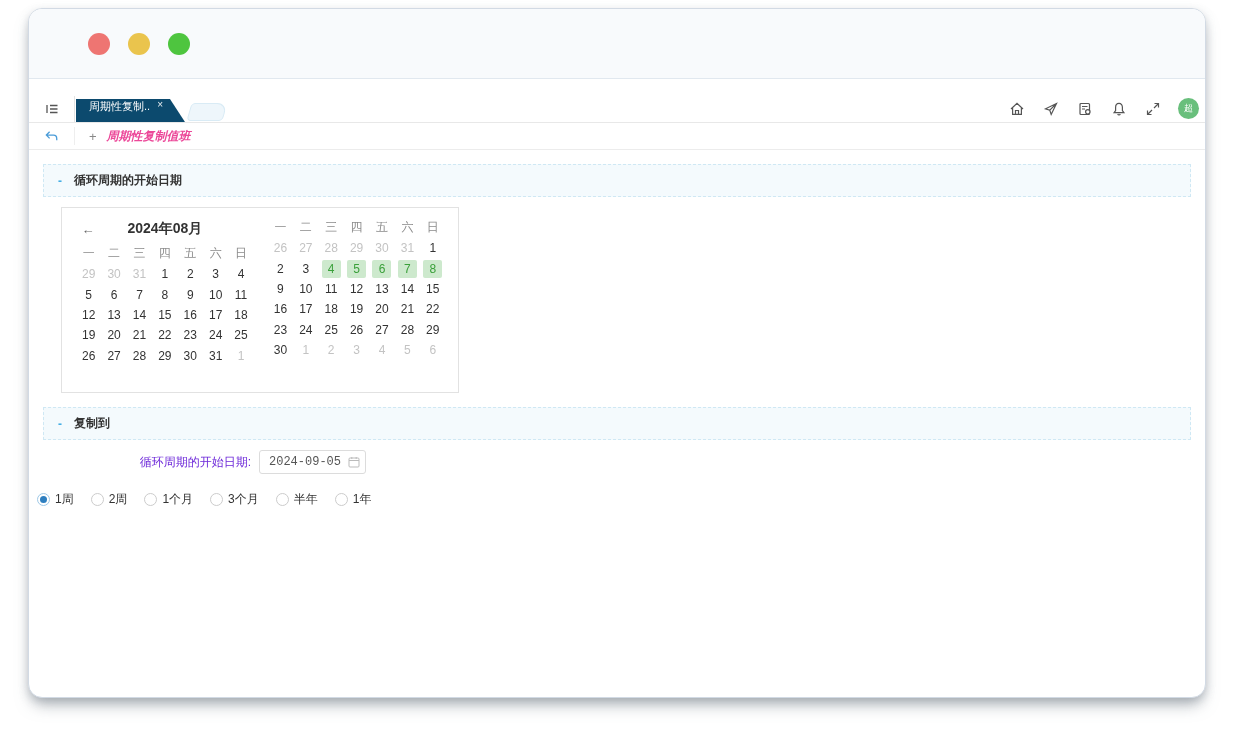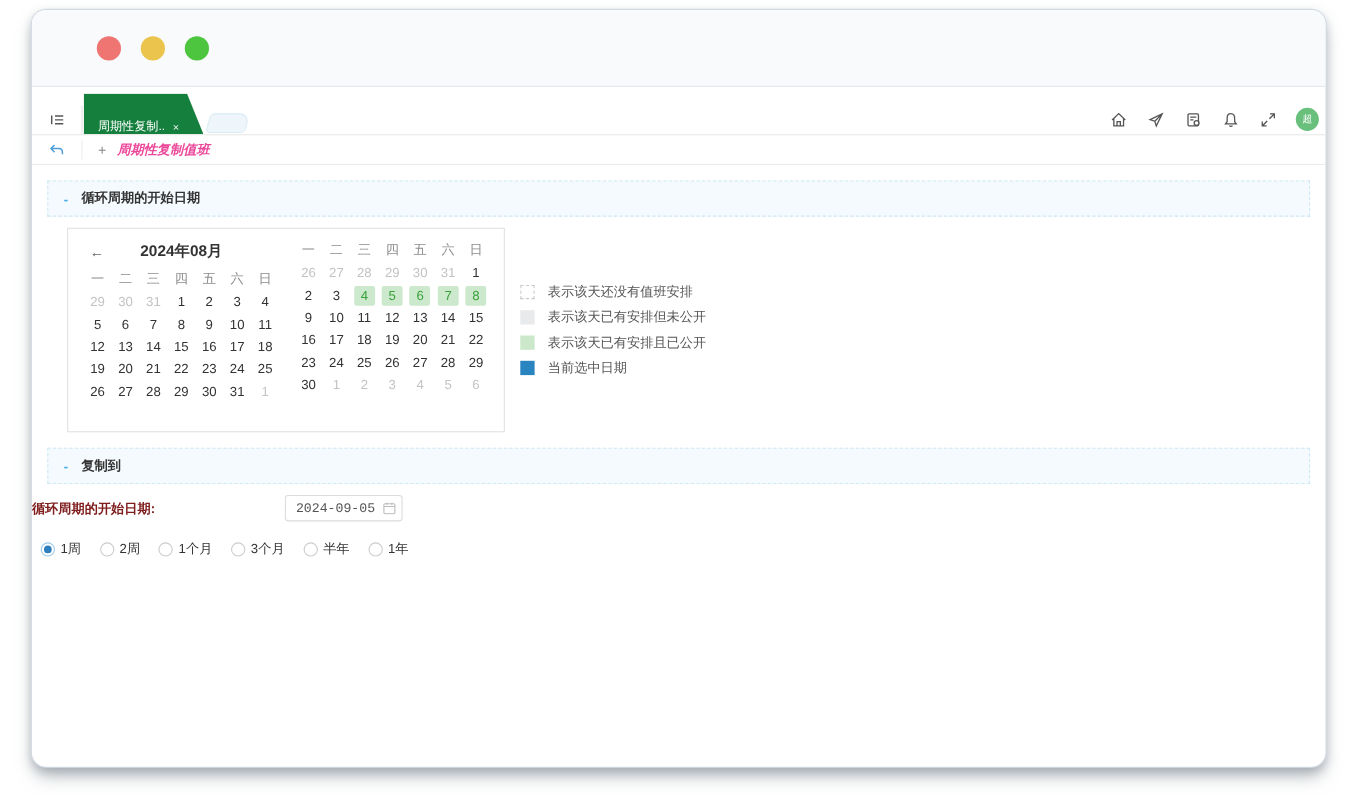--- a/index.html
+++ b/index.html
@@ -6,21 +6,21 @@
   body { background:#fff; font-family:"Liberation Sans","DejaVu Sans",sans-serif; font-size:12px; color:#333; }
   .window { width:1178px; height:690px; margin:8px auto 30px; background:#fff; border:1px solid #d2dae4;
             border-radius:14px; overflow:hidden;
             box-shadow:0 10px 16px -4px rgba(110,120,130,.55), 0 3px 8px rgba(140,150,160,.35); }
   
   .titlebar { height:70px; background:#f8fafc; border-bottom:1px solid #e1e8ef; display:flex; align-items:center; padding-left:59px; }
   .dot { width:22px; height:22px; border-radius:50%; margin-right:18px; }
   
   .tabbar { height:30px; display:flex; align-items:flex-end; border-bottom:1px solid #e8e8e8; position:relative; margin-top:14px; }
   .burger-wrap { width:46px; display:flex; justify-content:center; align-items:center; height:26px; border-right:1px solid #e4e4e4; }
-  .tab { background:#15803d; color:#fff; height:37px; display:flex; align-items:flex-end; padding:0 22px 0 13px;
+  .tab { background:#0c4a6e; color:#fff; height:23px; display:flex; align-items:flex-start; padding:0 22px 0 13px;
          clip-path:polygon(0 0, calc(100% - 15px) 0, 100% 100%, 0 100%); font-size:11px; margin-left:1px; }
   .tab .x { margin-left:7px; font-size:10px; opacity:.9; }
   .tab-stub { width:36px; height:18px; margin-left:4px; margin-bottom:1px; background:#eef6fb; border:1px solid #d9ebf5;
               border-radius:4px 10px 4px 4px; transform:skewX(-16deg); }
   .top-icons { position:absolute; right:6px; bottom:3px; display:flex; align-items:center; gap:17px; }
   .ticon { width:17px; height:17px; display:inline-flex; align-items:center; justify-content:center; cursor:pointer; }
   .ticon svg { stroke:#555; fill:none; stroke-width:1.2; }
   .avatar { width:21px; height:21px; border-radius:50%; background:#69bf7c; color:#fff; font-size:9px;
             display:flex; align-items:center; justify-content:center; cursor:pointer; }
   
@@ -50,21 +50,21 @@
   .lg-item { display:flex; align-items:center; margin-bottom:10px; height:13px; }
   .sw { width:13px; height:13px; margin-right:12px; }
   .sw-empty { background:#fff; border:1px dashed #ccc; }
   .sw-unpublished { background:#e9eaeb; }
   .sw-published { background:#cbe8cb; }
   .sw-selected { background:#2a84bf; }
   .lg-label { color:#555; font-size:12px; }
   
   .form { margin-top:10px; }
   .frow { display:flex; align-items:center; margin:0 0 13px 0; min-height:24px; }
-  .flabel { width:222px; font-weight:bold; color:#7f1d1d; flex:none; }
+  .flabel { width:222px; text-align:right; font-weight:normal; color:#6d28d9; flex:none; }
   .fval { margin-left:8px; display:flex; align-items:center; }
   .date-input-wrap { position:relative; }
   .date-input { width:107px; height:24px; border:1px solid #dcdcdc; border-radius:3px; padding:0 22px 0 9px;
                 font-size:12px; color:#555; font-family:Liberation Mono, monospace; outline:none; }
   .cal-ic { position:absolute; right:6px; top:6px; }
   .radio-opt { display:flex; align-items:center; margin-right:17px; cursor:pointer; }
   .rc { width:13px; height:13px; border:1px solid #ccc; border-radius:50%; margin-right:5px; background:#fff;
         display:flex; align-items:center; justify-content:center; }
   .radio-opt.sel .rc { border-color:#9ec9e8; }
   .radio-opt.sel .rc::after { content:""; width:7px; height:7px; border-radius:50%; background:#2e7fc0; }
@@ -270,38 +270,20 @@
             <span class="cal-day">30</span>
             <span class="cal-day muted">1</span>
             <span class="cal-day muted">2</span>
             <span class="cal-day muted">3</span>
             <span class="cal-day muted">4</span>
             <span class="cal-day muted">5</span>
             <span class="cal-day muted">6</span>
           </div>
         </div>
       </div>
-    <div class="legend" id="legend">
-        <div class="lg-item">
-          <span class="sw sw-empty"></span>
-          <span class="lg-label">表示该天还没有值班安排</span>
-        </div>
-        <div class="lg-item">
-          <span class="sw sw-unpublished"></span>
-          <span class="lg-label">表示该天已有安排但未公开</span>
-        </div>
-        <div class="lg-item">
-          <span class="sw sw-published"></span>
-          <span class="lg-label">表示该天已有安排且已公开</span>
-        </div>
-        <div class="lg-item">
-          <span class="sw sw-selected"></span>
-          <span class="lg-label">当前选中日期</span>
-        </div>
-      </div>
   </div>
 
   <div class="sec">
     <span class="minus">-</span>
     <span class="t">复制到</span>
   </div>
 
   <div class="form">
     <div class="frow">
       <span class="flabel">循环周期的开始日期:</span>

